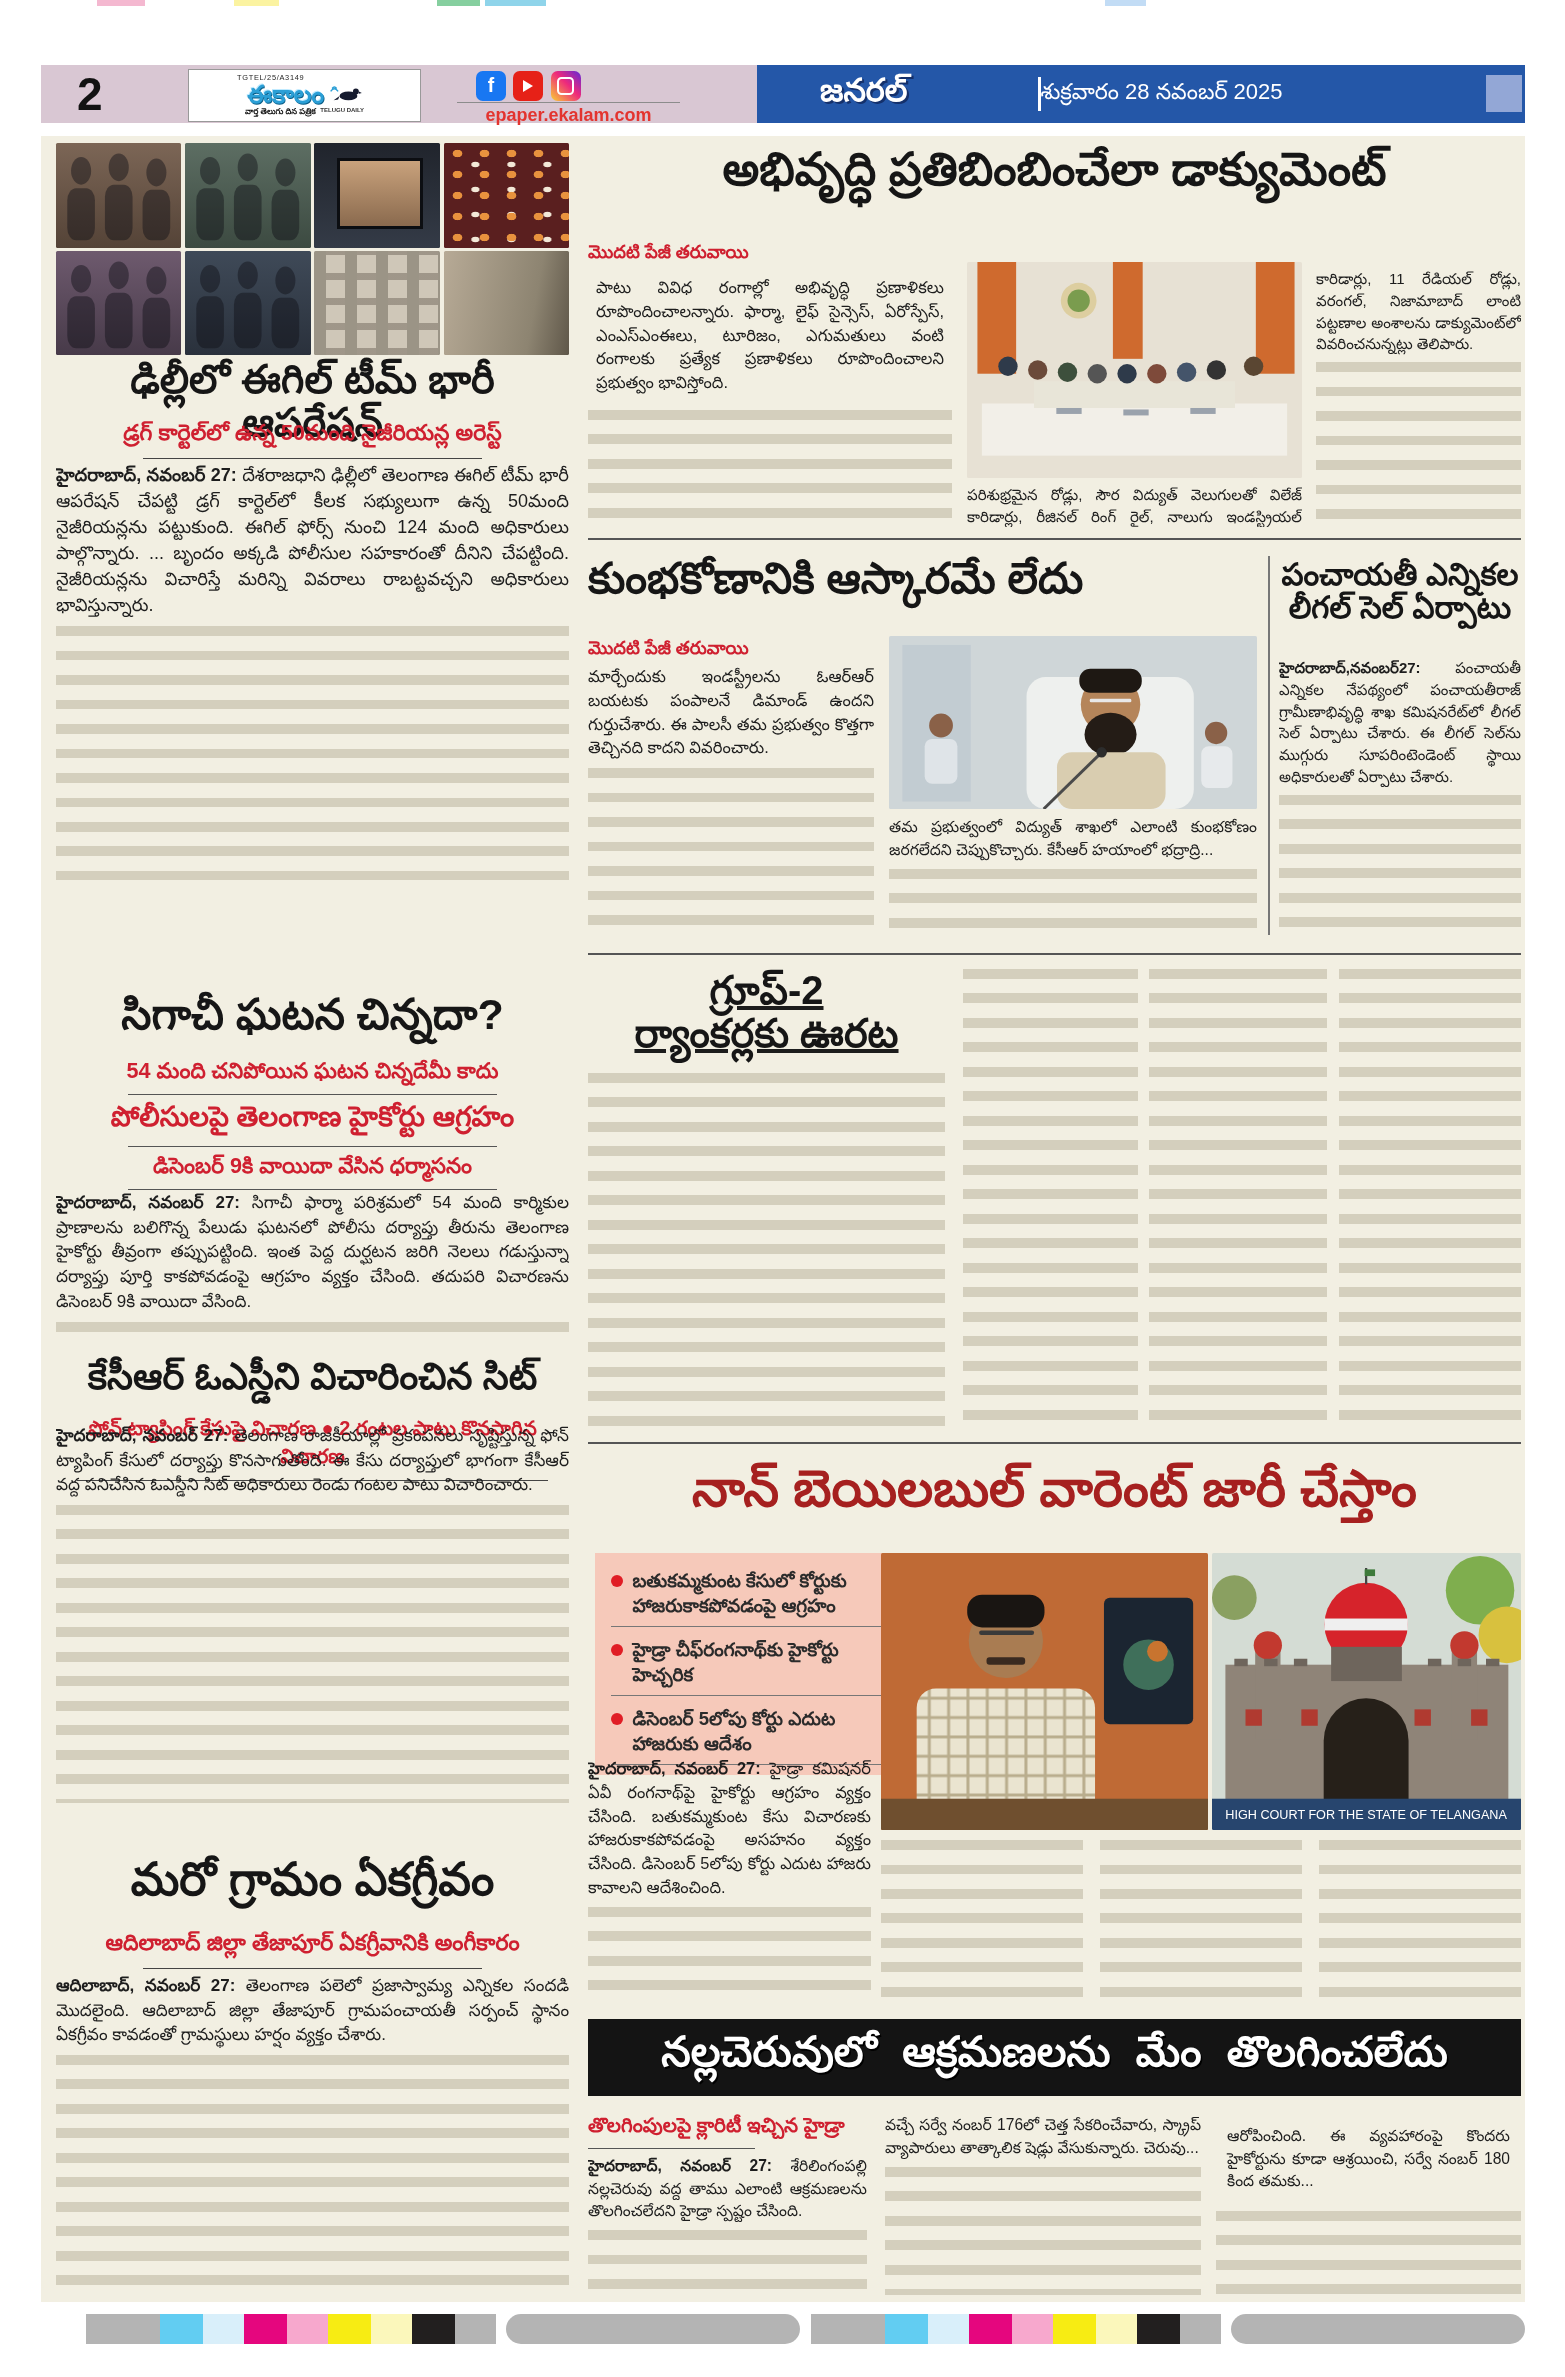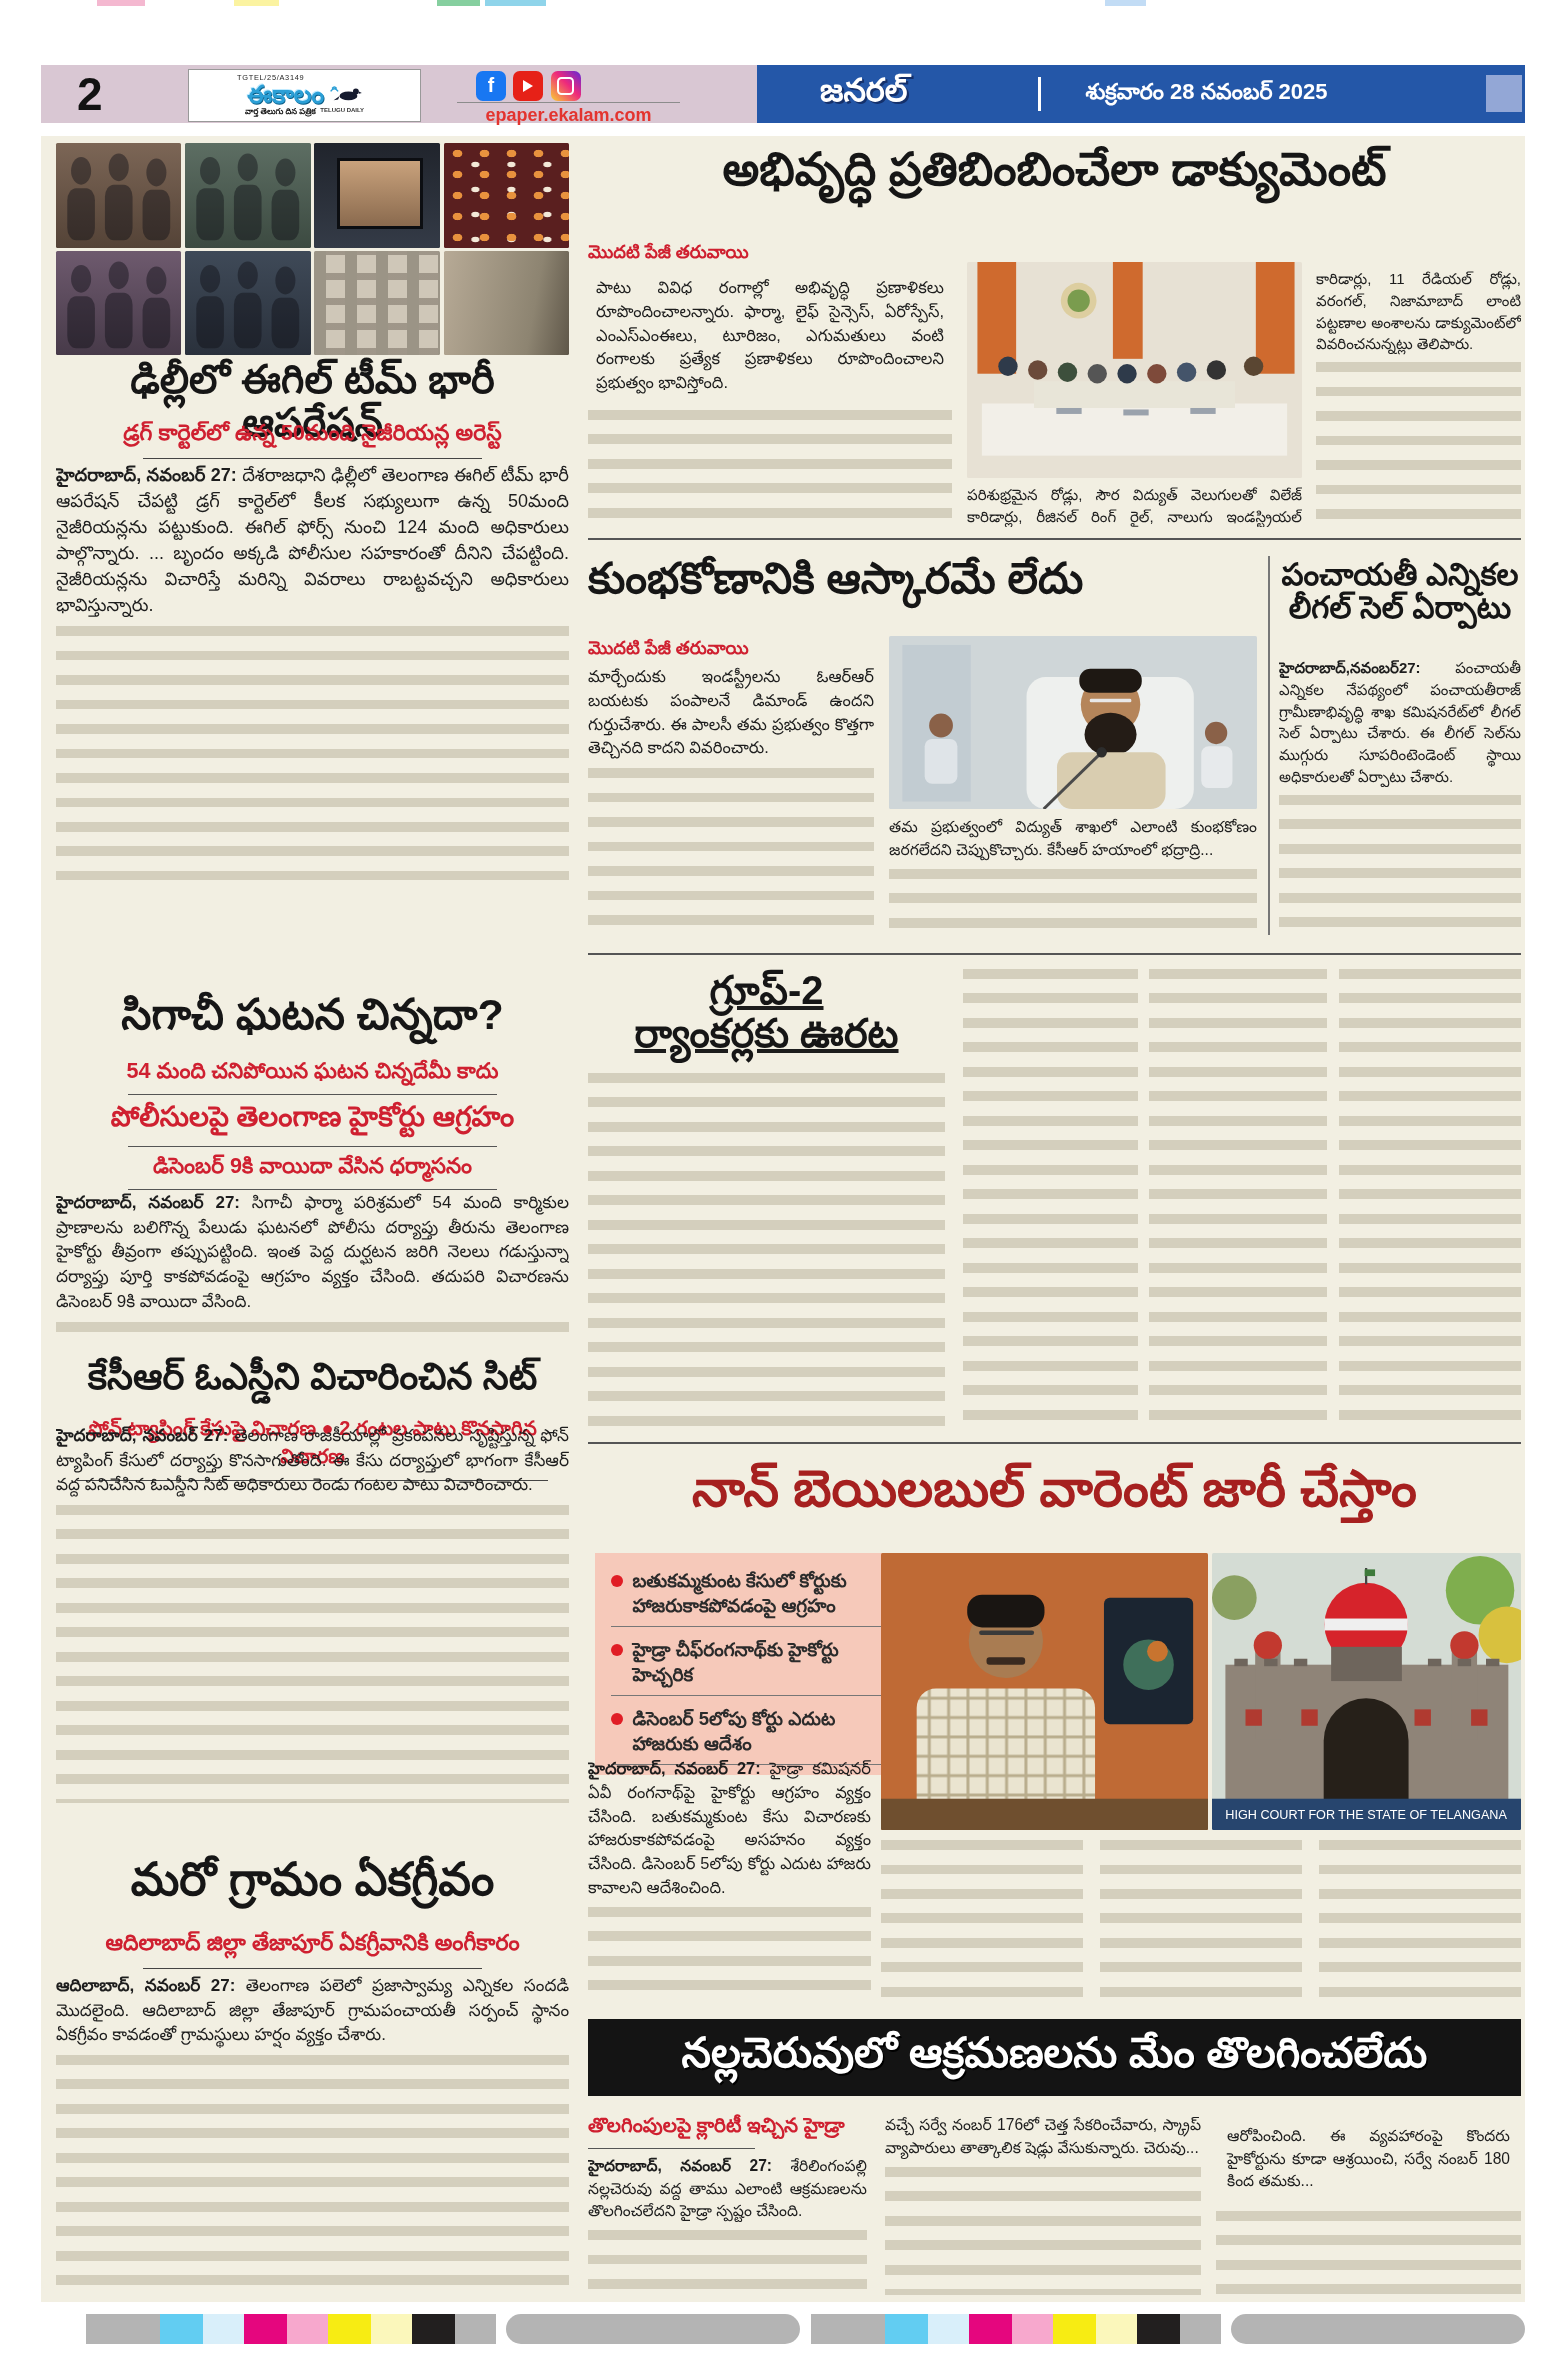--- a/index.html
+++ b/index.html
@@ -24,21 +24,21 @@
   .fb{background:#1877f2;}
   .yt{background:#e62117;}
   .ig{background:linear-gradient(45deg,#f9ce34,#ee2a7b 55%,#6228d7);}
   .yt .tri{width:0;height:0;border-left:10.4px solid #fff;border-top:6.7px solid transparent;border-bottom:6.7px solid transparent;}
   .ig .lens{width:13.4px;height:13.4px;border:2.2px solid #fff;border-radius:4.5px;}
   .website{position:absolute;left:416px;top:37px;width:223px;text-align:center;color:#e3342f;
            font-size:18px;font-weight:700;border-top:1.5px solid #8c8c8c;padding-top:1.5px;}
   .mast-right{position:relative;flex:1;background:#2457a8;display:flex;align-items:center;}
   .section-label{margin-left:63px;font-size:32px;font-weight:800;color:#fff;text-shadow:2.2px 2.2px 0 #14306b;}
   .mr-div{width:3px;height:34px;background:#fff;margin-left:130px;}
-  .mast-date{margin-left:45px;font-size:22px;font-weight:700;color:#fff;}
+  .mast-date{font-size:22px;font-weight:400;color:#fff;}
   .blue-chip{position:absolute;right:3px;top:10.4px;width:36px;height:37px;background:#93a7d6;}
 
   
   .content{position:absolute;left:41px;top:136px;width:1484px;height:2166px;background:#f2efe2;}
 
   .hl{font-weight:800;color:#161616;text-align:center;line-height:1.08;}
   .hl-left{font-weight:800;color:#161616;text-align:center;line-height:1.05;}
   .sub-red{color:#cf2030;font-weight:700;text-align:center;}
   .rule-c{border-bottom:1.5px solid #444;width:66%;margin:7.4px auto 0 auto;}
   .hair{border-bottom:0.7px solid #555;width:72%;margin:6px auto;}
@@ -63,21 +63,21 @@
   .tv::after{content:"";position:absolute;left:18%;top:14%;width:64%;height:62%;background:linear-gradient(#c9a27c,#8a6a4e);border:3px solid #0c0e12;}
 
   
   .pinkbox{background:#f6c9ba;padding:15px 16.4px;display:flex;flex-direction:column;gap:10.4px;}
   .pb-item{display:flex;gap:9px;font-size:18.6px;line-height:1.35;font-weight:700;color:#2b2b2b;
            border-bottom:0.7px solid #777;padding-bottom:7.4px;}
   .pb-item:last-child{border-bottom:0.7px solid #777;}
   .pb-dot{width:12px;height:12px;border-radius:50%;background:#e01d25;flex:none;margin-top:7.4px;}
 
   .banner-black{background:#141414;display:flex;align-items:center;justify-content:center;}
-  .banner-black span{color:#fff;font-size:42px;font-weight:800;text-shadow:1.5px 1.5px 0 #000;}
+  .banner-black span{color:#fff;font-size:42px;font-weight:800;text-shadow:1.5px 1.5px 0 #000;font-family:Liberation Mono, monospace;}
 
   .photo{overflow:hidden;border-radius:1.5px;}
   .photo svg{display:block;width:100%;height:100%;}
 
   
   .marks{position:absolute;display:flex;align-items:center;}
   .seg{height:100%;}
 </style>
 </head>
 <body>

